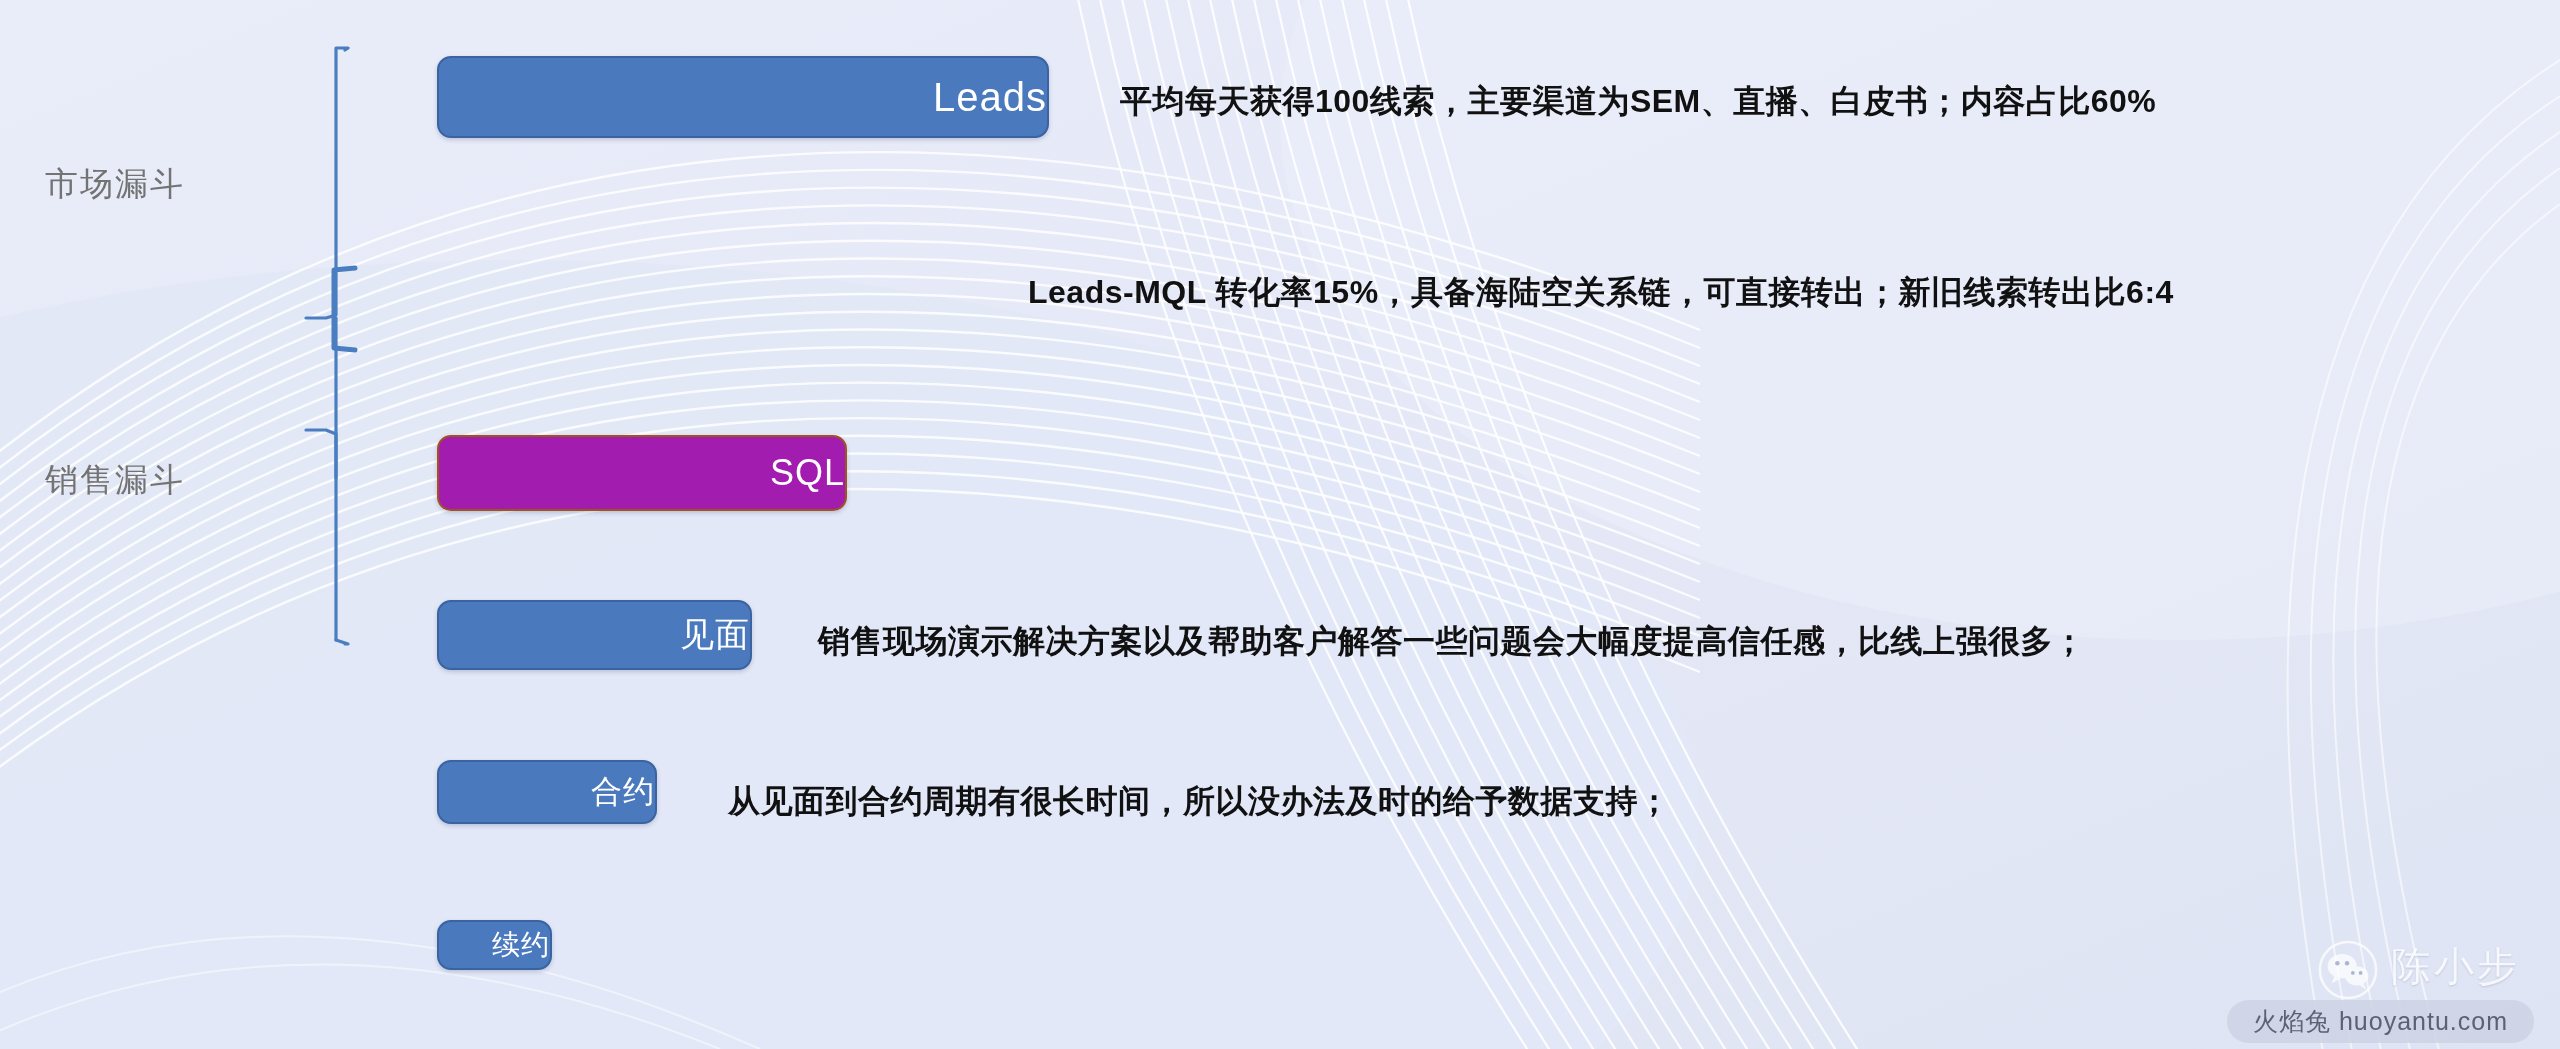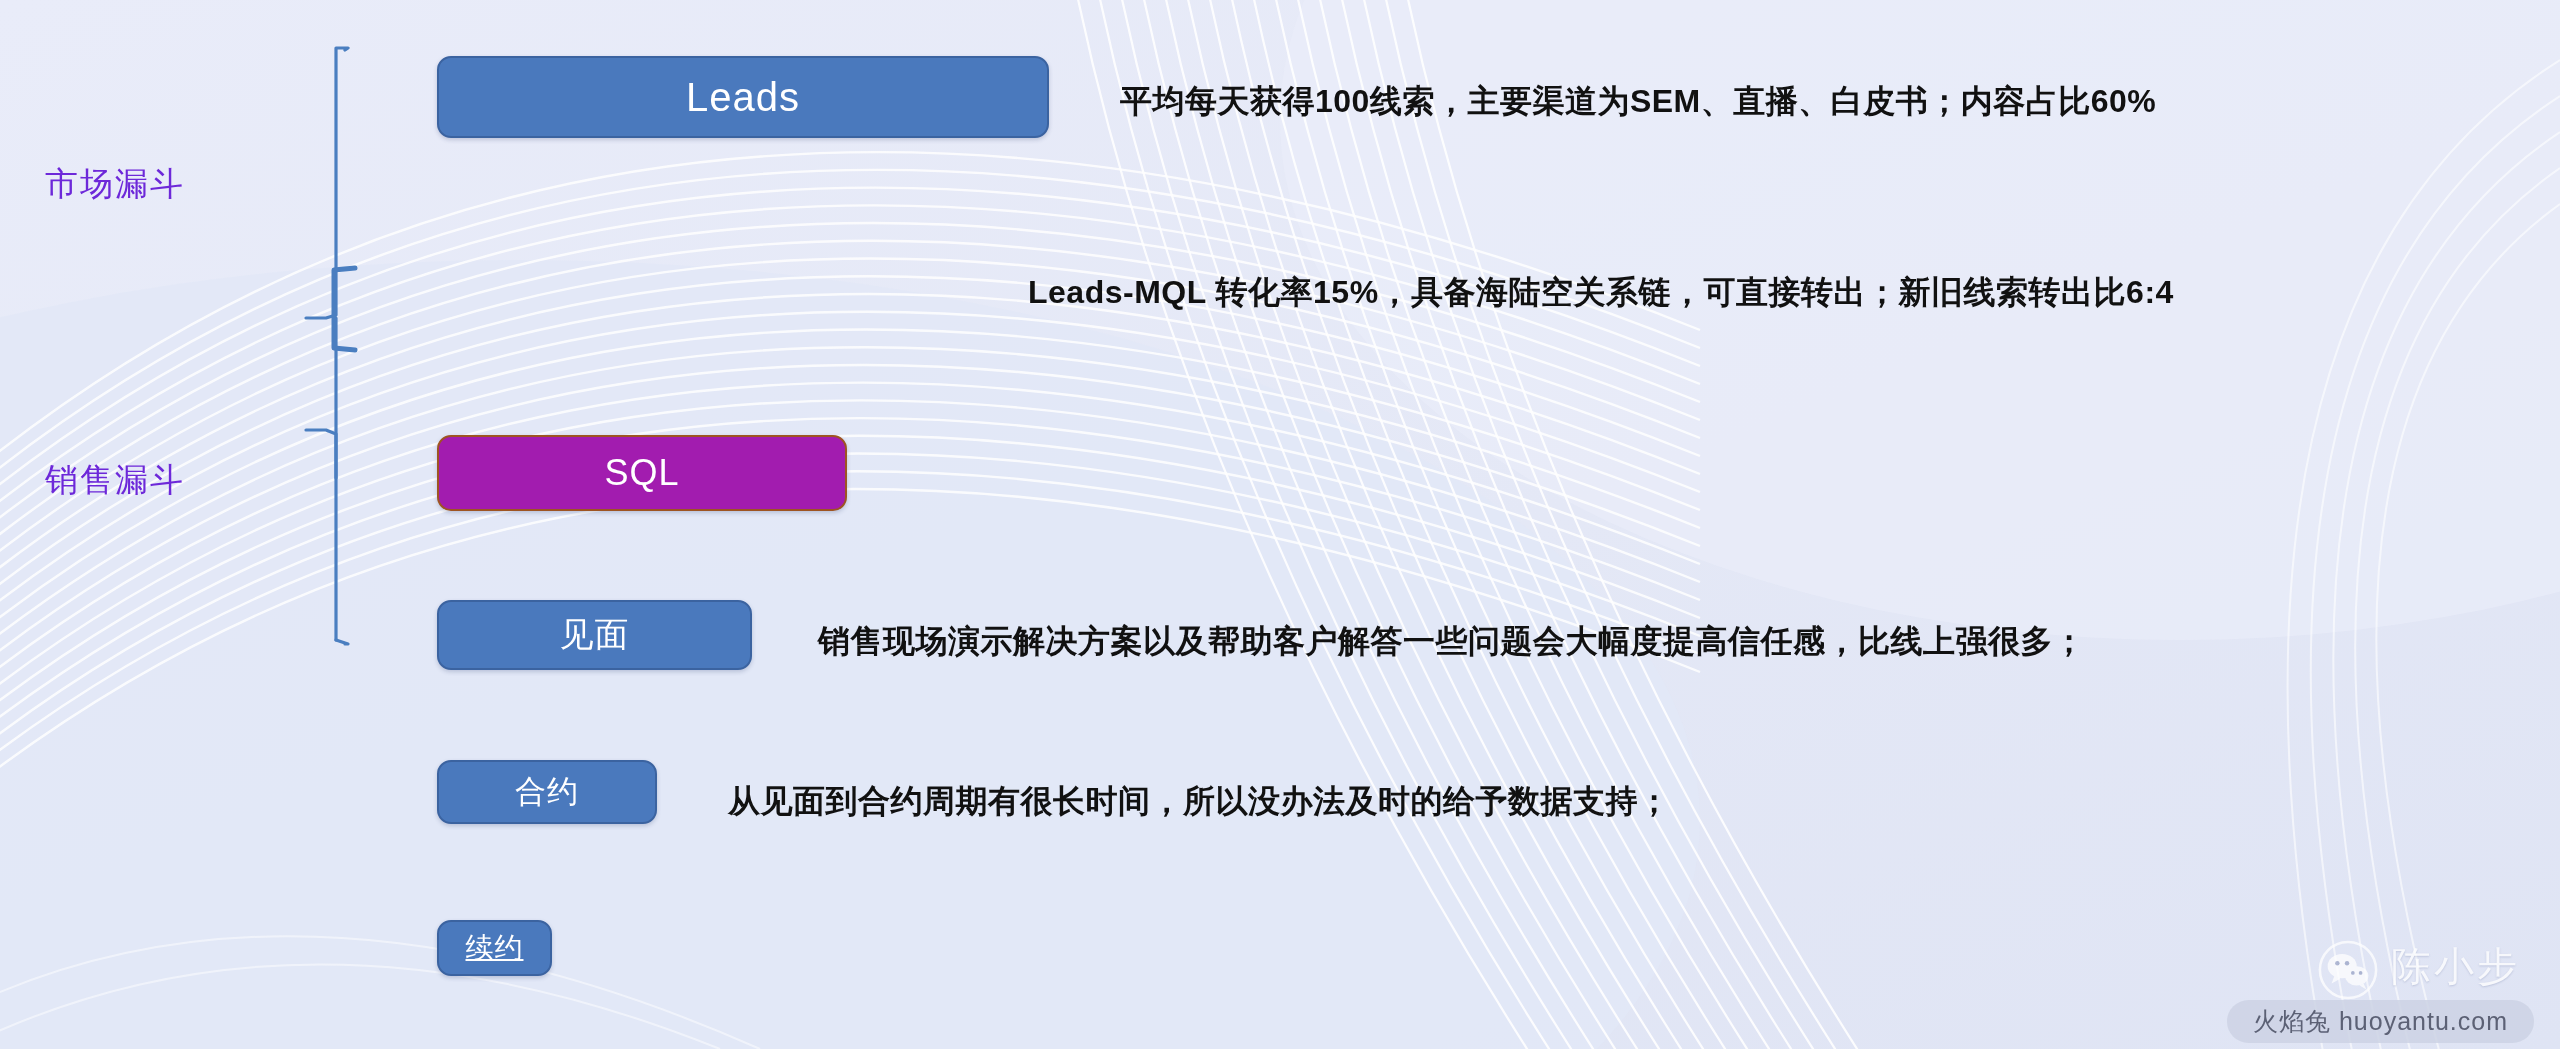--- a/index.html
+++ b/index.html
@@ -13,35 +13,35 @@
   
   #bg { position:absolute; inset:0; width:2560px; height:1049px; z-index:0; }
 
   
   #stage { position:absolute; inset:0; z-index:2; }
 
   
   .side-label{
     position:absolute;
     font-size:33px;
-    color:#6d28d9;
+    color:#737373;
     letter-spacing:2px;
     white-space:nowrap;
     font-weight:400;
   }
 
   
   #brackets{ position:absolute; left:0; top:0; width:420px; height:1049px; z-index:3; }
 
   
   .stage-box{
     position:absolute;
     display:flex;
     align-items:center;
-    justify-content:center;
+    justify-content:flex-end;
     border-radius:14px;
     color:#ffffff;
     font-weight:400;
     letter-spacing:1px;
     box-shadow:0 2px 4px rgba(40,60,110,.22);
     white-space:nowrap;
   }
   .stage-box.blue{ background:#4a79bd; border:2px solid #3b63a0; }
   .stage-box.orange{ background:#a21caf; border:2px solid #9e5422; }
 
@@ -201,21 +201,21 @@
   </div>
 
   <div class="stage-box blue" style="left:437px; top:600px; width:315px; height:70px; font-size:34px;">
     <span>见面</span>
   </div>
 
   <div class="stage-box blue" style="left:437px; top:760px; width:220px; height:64px; font-size:31px;">
     <span>合约</span>
   </div>
 
-  <div class="stage-box blue" style="left:437px; top:920px; width:115px; height:56px; font-size:28px;text-decoration:underline;">
+  <div class="stage-box blue" style="left:437px; top:920px; width:115px; height:50px; font-size:28px;">
     <span>续约</span>
   </div>
 
   <div class="desc" style="left:1120px; top:80px;">平均每天获得100线索，主要渠道为SEM、直播、白皮书；内容占比60%</div>
 
   <div class="desc" style="left:1028px; top:271px;">Leads-MQL 转化率15%，具备海陆空关系链，可直接转出；新旧线索转出比6:4</div>
 
 
   <div class="desc" style="left:818px; top:620px;">销售现场演示解决方案以及帮助客户解答一些问题会大幅度提高信任感，比线上强很多；</div>
 

